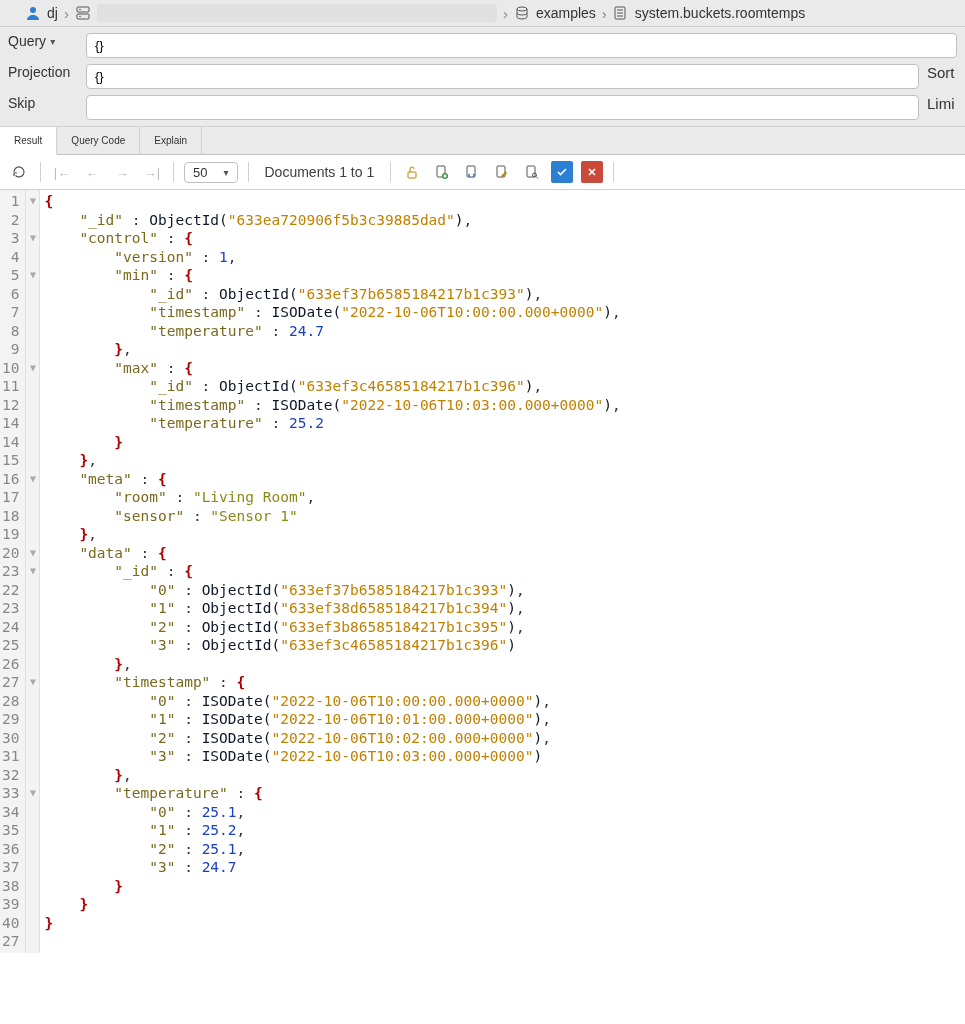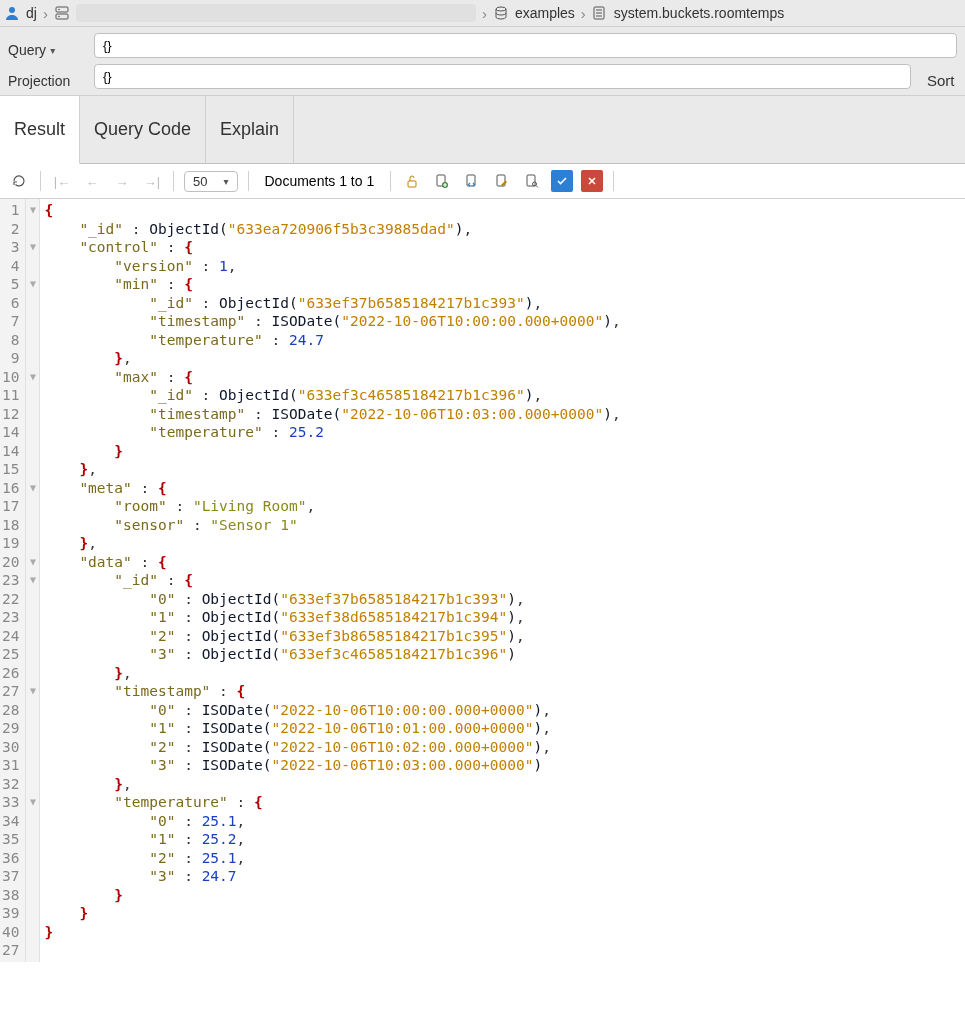--- a/index.html
+++ b/index.html
@@ -7,43 +7,43 @@
     margin: 0;
     font-family: -apple-system, BlinkMacSystemFont, "Segoe UI", Arial, sans-serif;
     font-size: 13px;
     background: #fff;
     color: #333;
     width: 965px;
   }
   .breadcrumb {
     display: flex;
     align-items: center;
-    padding: 4px 4px;
+    padding: 4px 25px;
     background: #eaeaea;
     border-bottom: 1px solid #d0d0d0;
     gap: 6px;
     font-size: 14px;
   }
   .breadcrumb .sep { color: #888; font-size: 15px; }
   .bc-icon { display: inline-flex; align-items: center; }
   .breadcrumb .blank {
     flex: 0 0 400px;
     background: #e0e0e0;
     height: 18px;
     border-radius: 4px;
   }
   .filter-bar {
     background: #eaeaea;
     padding: 6px 8px;
     border-bottom: 1px solid #d0d0d0;
   }
   .filter-row {
     display: flex;
-    align-items: flex-end;
-    gap: 16px;
+    align-items: flex-start;
+    gap: 8px;
     margin-bottom: 6px;
   }
   .filter-row:last-child { margin-bottom: 0; }
   .filter-label {
     width: 70px;
     font-size: 14px;
     display: flex;
     align-items: center;
     gap: 4px;
   }
@@ -61,22 +61,22 @@
     font-size: 15px;
   }
   .chev-down { font-size: 10px; color: #555; }
 
   .tabs {
     display: flex;
     background: #eaeaea;
     border-bottom: 1px solid #c0c0c0;
   }
   .tab {
-    padding: 23px 14px;
-    font-size: 18px;
+    padding: 8px 14px;
+    font-size: 10px;
     border-right: 1px solid #d0d0d0;
     cursor: pointer;
   }
   .tab.active {
     background: #fff;
     font-weight: 400;
     border-bottom: 1px solid #fff;
     margin-bottom: -1px;
   }
 
@@ -101,21 +101,21 @@
   .tsep { width: 1px; height: 20px; background: #d0d0d0; margin: 0 2px; }
   .pgsize {
     display: flex;
     align-items: center;
     border: 1px solid #c0c0c0;
     border-radius: 4px;
     padding: 2px 8px;
     gap: 16px;
     font-size: 13px;
   }
-  .doc-label { font-size: 14px; color: #000000; margin: 0 6px; }
+  .doc-label { font-size: 14px; color: #404040; margin: 0 6px; }
   .icon-btn {
     display: inline-flex;
     align-items: center;
     justify-content: center;
     width: 22px;
     height: 22px;
     font-size: 13px;
     cursor: pointer;
   }
   .icon-blue { background: #2d7fd3; color: #fff; border-radius: 2px; }
@@ -207,20 +207,25 @@
     <span class="filter-label">
       <span>Query</span>
       <span class="chev-down">▾</span>
     </span>
     <input class="filter-input" value="{}" style="">
   </div>
   <div class="filter-row">
     <span class="filter-label">Projection</span>
     <input class="filter-input" value="{}" style="">
     <span class="side-label">Sort</span>
+  </div>
+  <div class="filter-row">
+    <span class="filter-label">Skip</span>
+    <input class="filter-input" value="" style="">
+    <span class="side-label">Limi</span>
   </div>
 </div>
 
 <div class="tabs">
   <div class="tab active">Result</div>
   <div class="tab">Query Code</div>
   <div class="tab">Explain</div>
 </div>
 
 <div class="toolbar">

